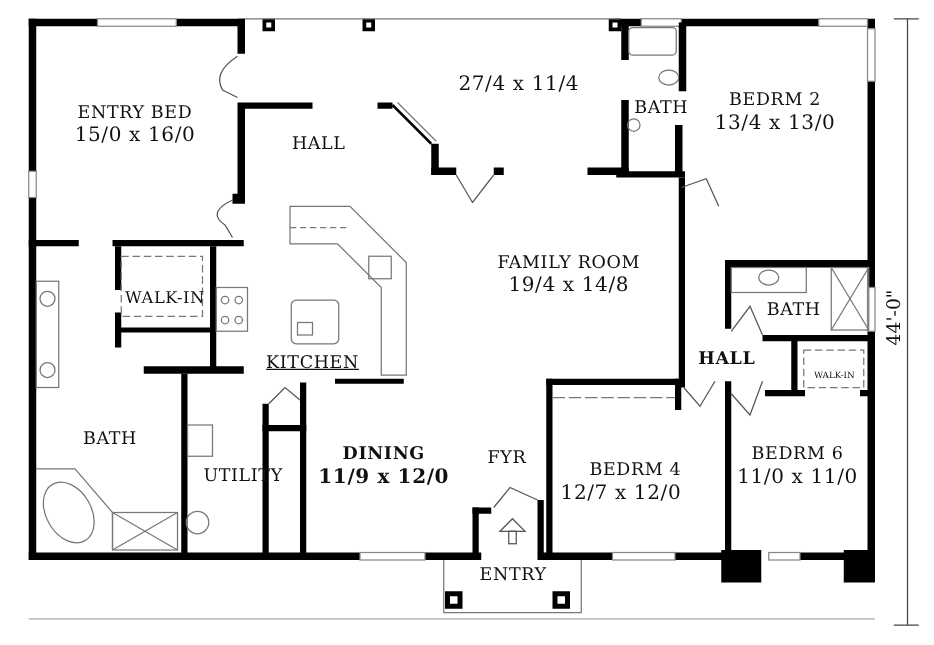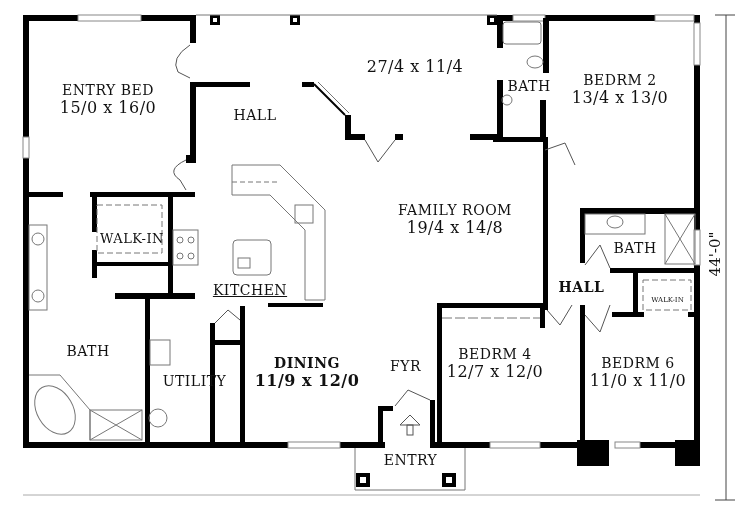--- a/index.html
+++ b/index.html
@@ -232,21 +232,21 @@
 <div class="lbl" style="left:152px; top:373px; width:85px;">
   <span class="name">UTILITY</span>
 </div>
 <div class="lbl" style="left:252px; top:355px; width:110px;font-weight:bold;">
   <span class="name">DINING</span>
   <span class="dim">11/9 x 12/0</span>
 </div>
 <div class="lbl" style="left:383px; top:358px; width:45px;">
   <span class="name">FYR</span>
 </div>
-<div class="lbl" style="left:445px; top:346px; width:100px;">
+<div class="lbl" style="left:445px; top:368px; width:100px;text-align:right;">
   <span class="name">BEDRM 4</span>
   <span class="dim">12/7 x 12/0</span>
 </div>
 <div class="lbl" style="left:583px; top:355px; width:110px;">
   <span class="name">BEDRM 6</span>
   <span class="dim">11/0 x 11/0</span>
 </div>
 <div class="lbl" style="left:378px; top:452px; width:65px;">
   <span class="name">ENTRY</span>
 </div>

